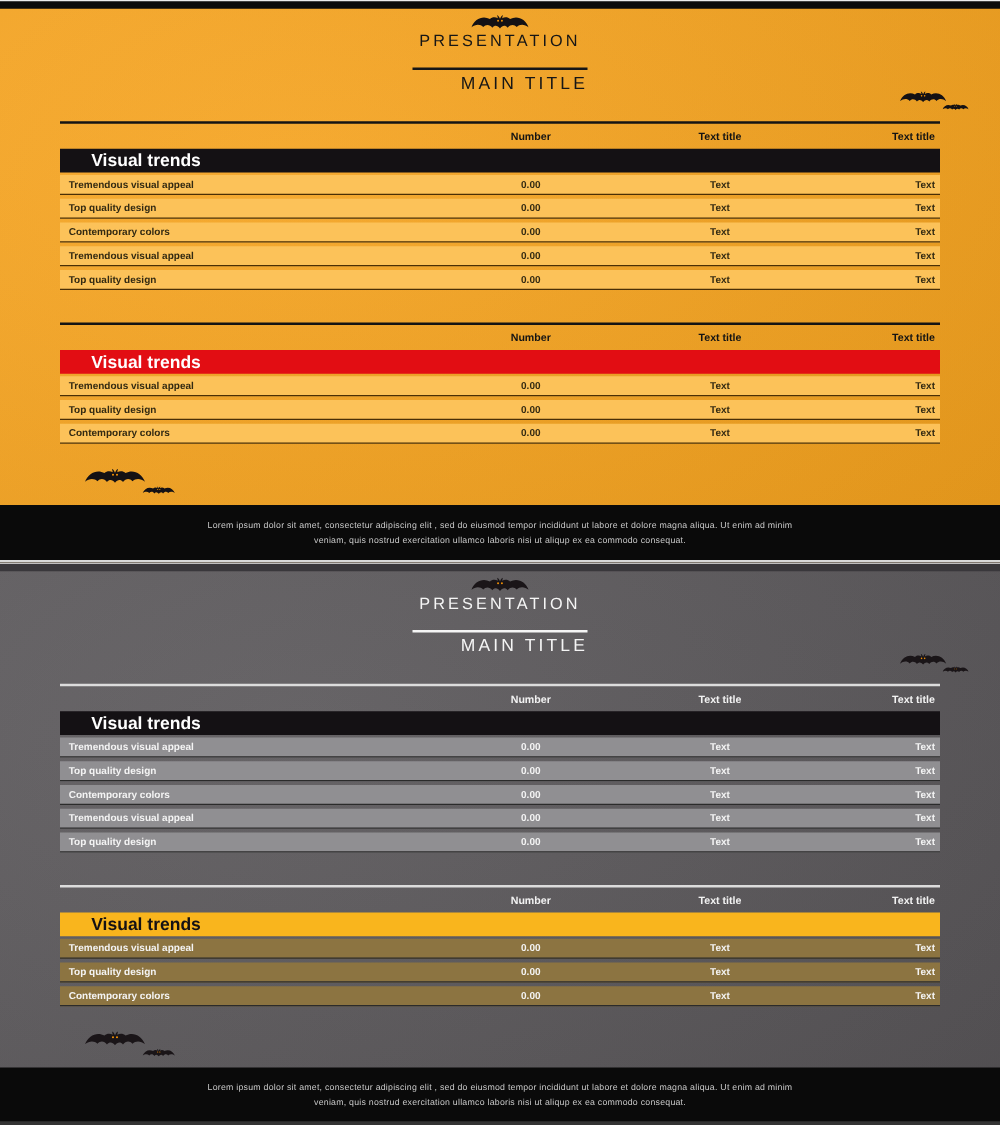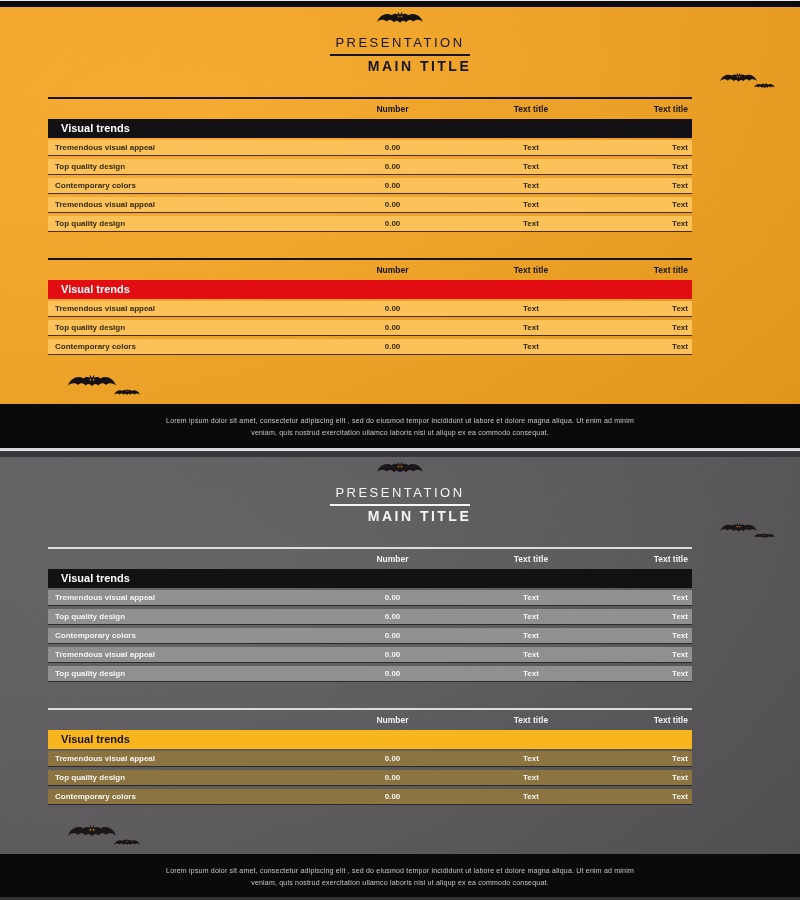--- a/index.html
+++ b/index.html
@@ -9,45 +9,45 @@
   .slide { position:relative; width:800px; height:450px; overflow:hidden;
            background:var(--bg);
            background-image:linear-gradient(135deg, rgba(255,255,255,.06), rgba(0,0,0,.05)); }
   .slide .body-tex { position:absolute; inset:0; pointer-events:none;
            background:radial-gradient(ellipse at 30% 30%, rgba(255,255,255,.05), rgba(0,0,0,.05)); }
 
   .top-strip { position:absolute; top:0; left:0; right:0; height:7px;
                background:var(--top_strip); border-top:1px solid #ececec; }
 
   
-  .title-pres { position:absolute; top:35px; left:0; right:0; text-align:center;
+  .title-pres { position:absolute; top:25px; left:0; right:0; text-align:center;
                 font-size:13px; letter-spacing:2.5px; font-weight:500; color:var(--title_text); }
   .title-rule { position:absolute; top:54px; left:330px; width:140px; height:2px;
                 background:var(--title_text); }
   .title-main { position:absolute; top:58px; left:0; right:0; text-align:center;
-                font-size:14px; letter-spacing:2.5px; font-weight:700; color:var(--title_text);margin-left:39px; }
+                font-size:14px; letter-spacing:2.5px; font-weight:400; color:var(--title_text);margin-left:39px; }
 
   
   .bat { position:absolute; color:var(--bat_color); }
   .bat svg { width:100%; height:auto; display:block; }
   .bat-header       { left:377px; top:12px;  width:46px; }
   .bat-corner-big   { left:720px; top:73px;  width:37px; }
   .bat-corner-small { left:754px; top:83px;  width:21px; }
   .bat-bottom-big   { left:68px;  top:375px; width:48px; }
   .bat-bottom-small { left:114px; top:389px; width:26px; }
 
   
-  .table { position:absolute; left:48px; width:644px;
+  .table { position:absolute; left:48px; width:704px;
            border-top:2px solid var(--table_border); }
   .table.pos1 { top:97px; }
   .table.pos2 { top:258px; }
   .thead { display:flex; height:20px; align-items:center;
            font-size:8.5px; font-weight:bold; color:var(--header_text); }
-  .cat   { height:19px; line-height:19px; margin-bottom:2px; padding-left:13px;
-           font-size:11px; font-weight:bold; }
+  .cat   { height:19px; line-height:19px; margin-bottom:2px; padding-left:25px;
+           font-size:14px; font-weight:bold; }
   .table.v1 .cat { background:var(--cat1_bg); color:var(--cat1_text); }
   .table.v2 .cat { background:var(--cat2_bg); color:var(--cat2_text); }
   .trow { display:flex; height:16px; line-height:16px; font-size:8px;
           border-bottom:1px solid var(--sep); margin-bottom:3px;font-weight:bold; }
   .table.v1 .trow { background:var(--row1_bg); color:var(--row1_text); }
   .table.v2 .trow { background:var(--row2_bg); color:var(--row2_text); }
   .c-label { width:47%; padding-left:7px; }
   .thead .c-label { padding-left:0; }
   .c-num   { width:13%; text-align:center; }
   .c-t1    { width:30%; text-align:center; }

